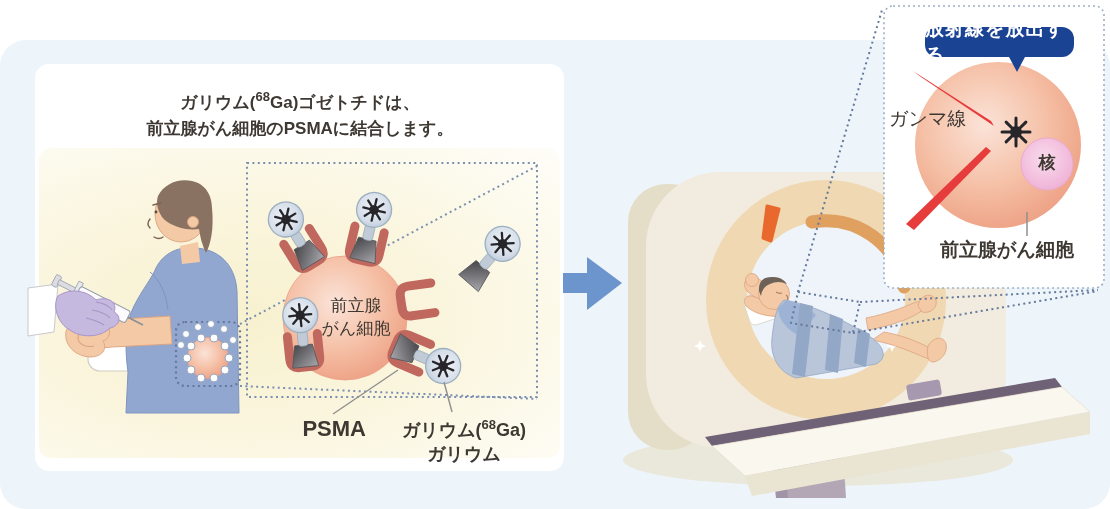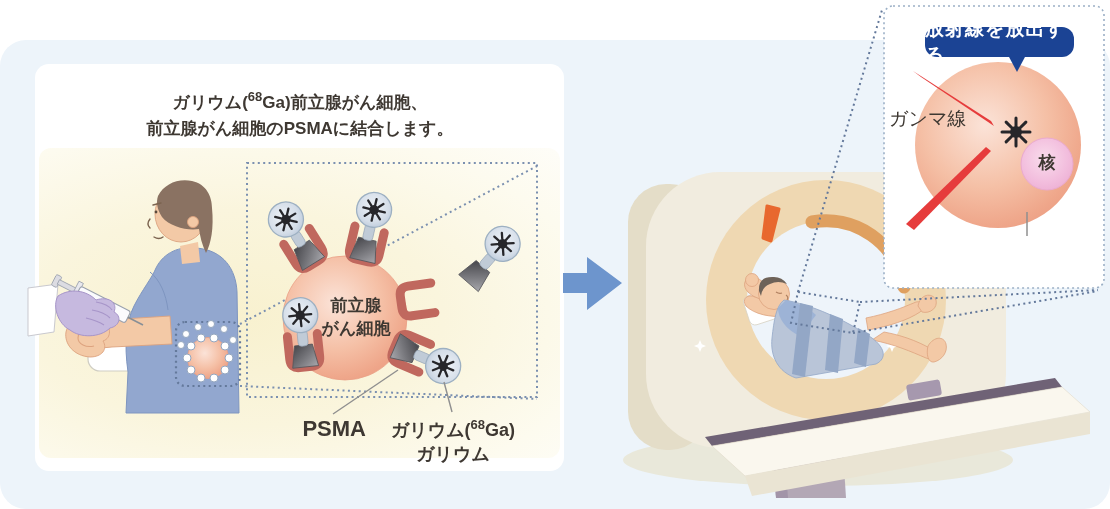--- a/index.html
+++ b/index.html
@@ -10,23 +10,23 @@
   .left-panel{position:absolute;left:35px;top:64px;width:529px;height:407px;
               background:#ffffff;border-radius:14px;}
   .yellow-zone{position:absolute;left:39px;top:148px;width:521px;height:310px;border-radius:12px;
       background:radial-gradient(ellipse at 38% 55%, #f8f1cf 0%, #faf5dd 45%, #fdfbef 80%, #fefdf8 100%);}
   svg.scene{position:absolute;left:0;top:0;width:1110px;height:509px;}
   .txt{position:absolute;color:#3e3832;}
   .heading{left:40px;top:84px;width:520px;text-align:center;font-size:17px;
            font-weight:bold;line-height:26px;}
   .heading sup,.ligand-label sup{font-size:13px;}
   .cell-label{left:306px;top:294px;width:100px;text-align:center;font-size:17px;
-              font-weight:bold;line-height:23px;}
+              font-weight:normal;line-height:23px;}
   .psma-label{left:298px;top:416px;width:68px;text-align:right;font-size:22px;font-weight:600;}
-  .ligand-label{left:378px;top:413px;width:150px;text-align:center;font-size:18px;
+  .ligand-label{left:389px;top:413px;width:150px;text-align:center;font-size:18px;
                 font-weight:600;line-height:24px;}
   .gamma-label{left:889px;top:106px;font-size:19px;font-weight:400;}
   .nucleus-label{left:1028px;top:151px;width:38px;text-align:center;font-size:17px;font-weight:600;}
   .cell2-label{left:936px;top:237px;width:142px;text-align:center;font-size:19px;font-weight:600;}
   .badge{position:absolute;left:925px;top:27px;width:149px;height:30px;background:#1b4394;
          color:#fff;font-weight:bold;font-size:19px;display:flex;align-items:center;
          justify-content:center;border-radius:12px;letter-spacing:1px;}
   .badge-tail{position:absolute;left:1008px;top:55px;width:0;height:0;
         border-left:9px solid transparent;border-right:9px solid transparent;
         border-top:17px solid #1b4394;}
@@ -260,34 +260,35 @@
           <line x1="4.2" y1="-4.2" x2="9.9" y2="-9.9"></line>
             <line x1="-4.2" y1="-4.2" x2="-9.9" y2="-9.9"></line>
         </g>
         <circle cx="0" cy="0" r="6" fill="#26262a"></circle>
       </g>
       <line x1="1027" y1="212" x2="1027" y2="236" stroke="#8f8f8f" stroke-width="1.5"></line>
     </g>
   </svg>
 
   <div class="txt heading">
-    <span>ガリウム(</span><sup>68</sup><span>Ga)前立腺がん細胞、</span><br>
+    <span>ガリウム(</span><sup>68</sup><span>Ga)ゴゼトチドは、</span><br>
     <span>前立腺がん細胞のPSMAに結合します。</span>
   </div>
 
   <div class="txt cell-label">
     <span>前立腺</span><br>
     <span>がん細胞</span>
   </div>
 
   <div class="txt psma-label">PSMA</div>
 
   <div class="txt ligand-label">
     <span>ガリウム(</span><sup>68</sup><span>Ga)</span><br>
     <span>ガリウム</span>
   </div>
 
   <div class="txt gamma-label">ガンマ線</div>
   <div class="txt nucleus-label">核</div>
+  <div class="txt cell2-label">前立腺がん細胞</div>
 
   <div class="badge">放射線を放出する</div>
   <div class="badge-tail"></div>
 </div>
 
 </body></html>

